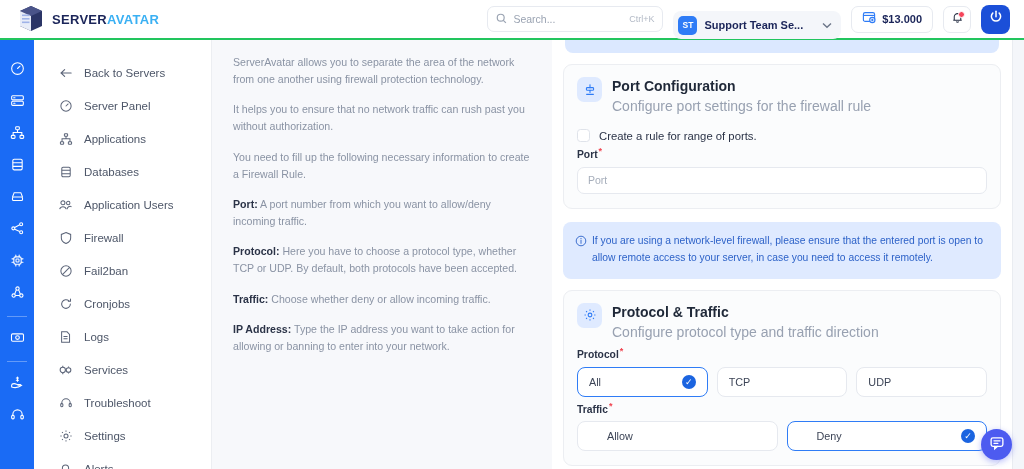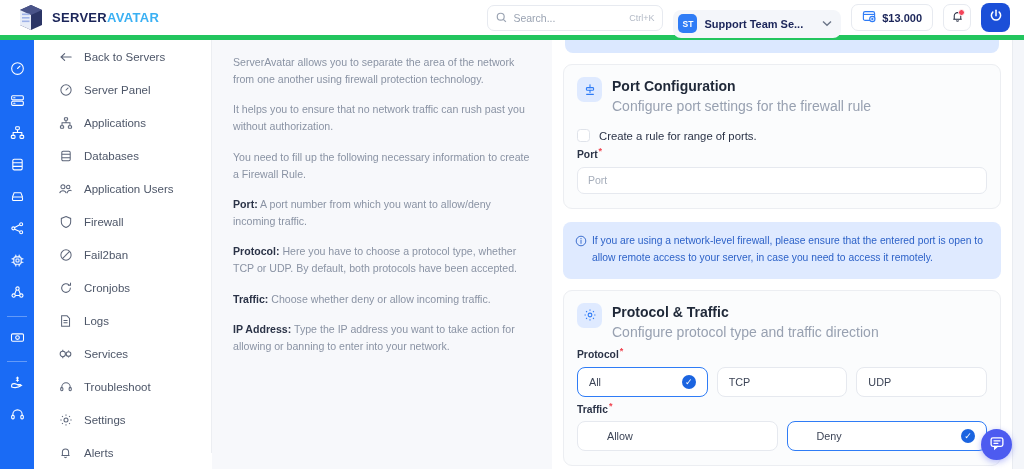--- a/index.html
+++ b/index.html
@@ -8,21 +8,21 @@
     font-family: "Liberation Sans", sans-serif;
     background: #ffffff;
     overflow: hidden;
   }
   body { position: relative; }
 
   
   .header {
     position: absolute; top: 0; left: 0; width: 1024px; height: 40px;
     background: #ffffff;
-    border-bottom: 5px solid #22c55e;
+    border-bottom: 2px solid #22c55e;
     display: flex; align-items: center;
     z-index: 30;
   }
   .logo-wrap { display: flex; align-items: center; gap: 8px; padding-left: 18px; }
   .logo-mark { width: 26px; height: 28px; position: relative; }
   .logo-text { font-size: 13px; font-weight: 700; letter-spacing: .3px; }
   .logo-text .l1 { color: #1b2559; }
   .logo-text .l2 { color: #3ab0f3; }
 
   .header-right {
@@ -78,21 +78,21 @@
   }
   .rail-item {
     width: 34px; height: 32px;
     display: flex; align-items: center; justify-content: center;
     color: #ffffff;
   }
   .rail-sep { width: 20px; height: 1px; background: rgba(255,255,255,.32); margin: 6px 0; }
 
   
   .nav {
-    position: absolute; top: 24px; left: 34px; width: 178px; height: 429px;
+    position: absolute; top: 40px; left: 34px; width: 178px; height: 429px;
     background: #ffffff; border-right: 1px solid #eceef2;
     padding-top: 16px;
   }
   .nav-item {
     display: flex; align-items: center; gap: 11px;
     height: 33px; padding-left: 24px;
     color: #4d5668; font-size: 11.5px;
   }
   .nav-item .ic { width: 15px; height: 15px; display:flex; align-items:center; justify-content:center; color: #5b6478; }
 

